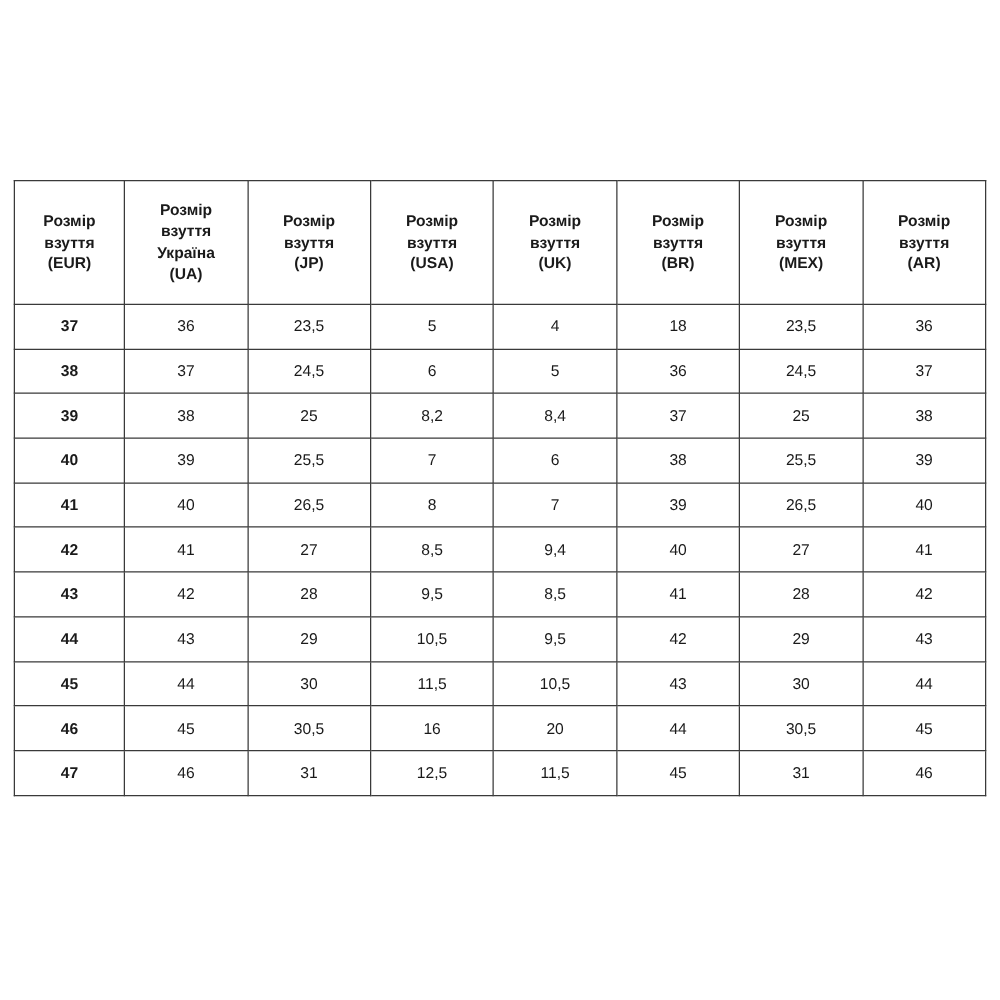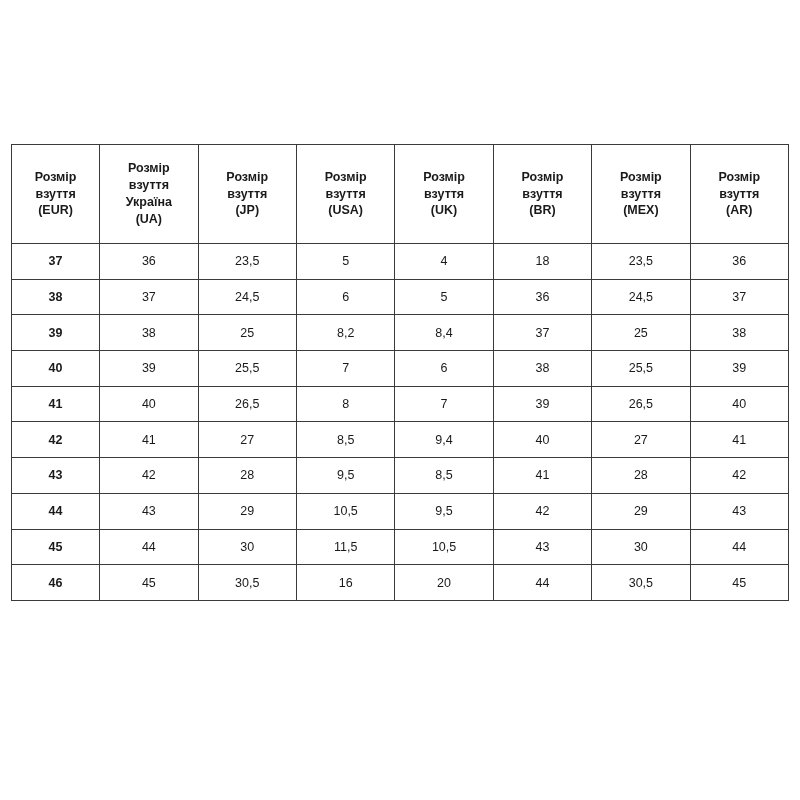--- a/index.html
+++ b/index.html
@@ -219,16 +219,26 @@
         <tr>
           <td class="col-eur">46</td>
           <td>45</td>
           <td>30,5</td>
           <td>16</td>
           <td>20</td>
           <td>44</td>
           <td>30,5</td>
           <td>45</td>
         </tr>
+        <tr>
+          <td class="col-eur">47</td>
+          <td>46</td>
+          <td>31</td>
+          <td>12,5</td>
+          <td>11,5</td>
+          <td>45</td>
+          <td>31</td>
+          <td>46</td>
+        </tr>
       </tbody>
     </table>
   </div>
 </div>
 
 </body></html>

